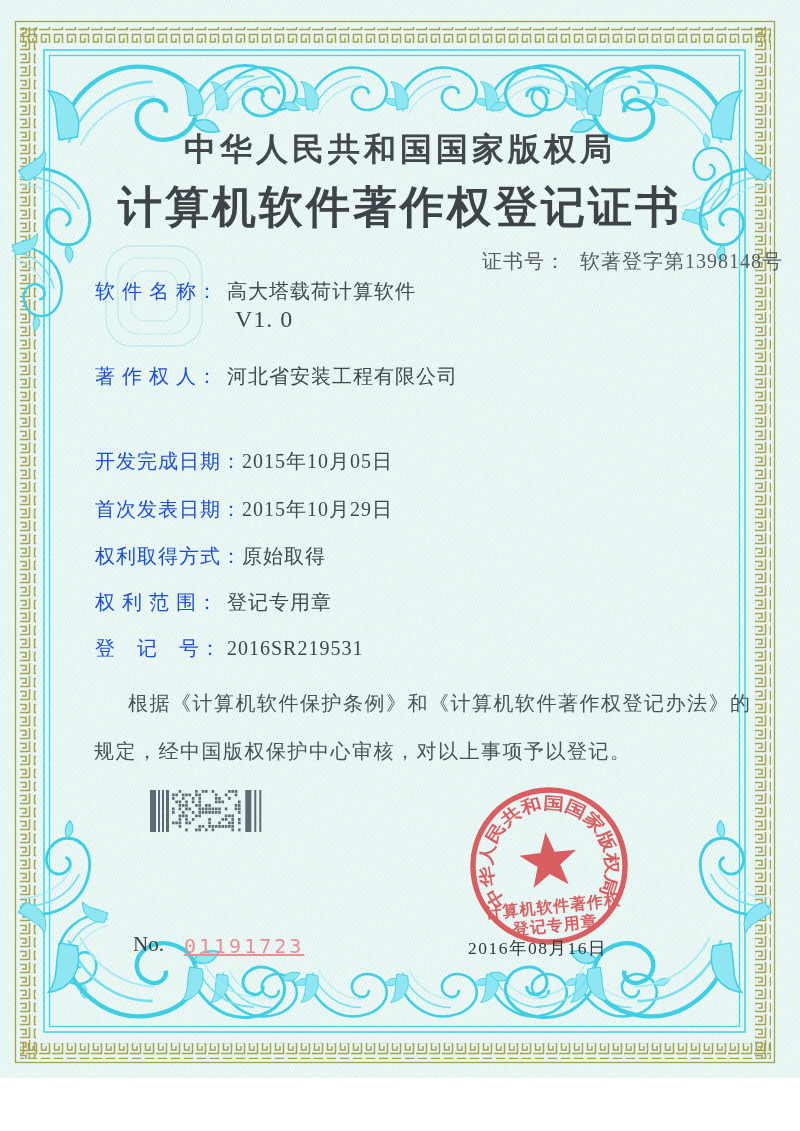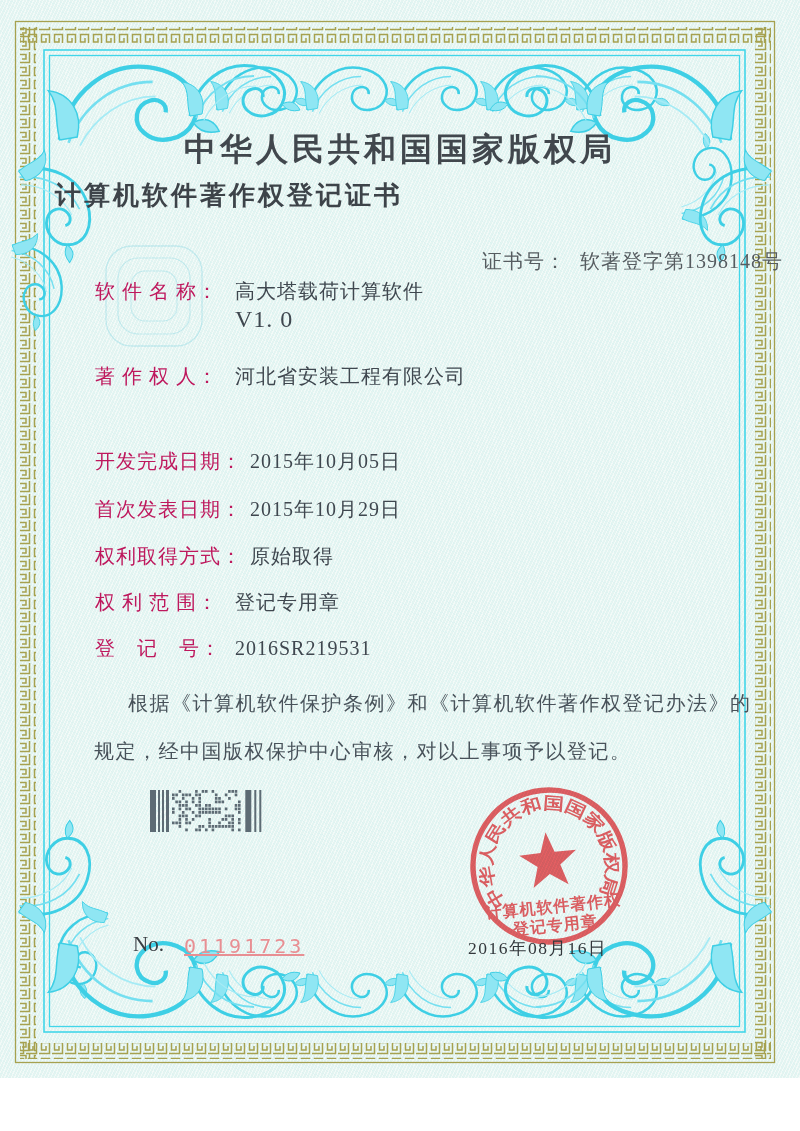--- a/index.html
+++ b/index.html
@@ -7,27 +7,27 @@
         font-family:"Liberation Serif","DejaVu Serif",serif;}
   .paper{position:absolute;left:0;top:0;width:800px;height:1078px;
          background:
            repeating-linear-gradient(115deg, rgba(255,255,255,0.45) 0 1px, rgba(120,215,230,0.05) 1px 3px),
            repeating-linear-gradient(25deg, rgba(140,225,238,0.06) 0 1px, transparent 1px 4px),
            #e9f6f2;}
   .deco{position:absolute;left:0;top:0;}
   .txt{position:absolute;white-space:nowrap;}
   .authority{left:55px;right:55px;top:128px;text-align:center;font-size:32px;font-weight:bold;
              letter-spacing:4px;color:#41474d;}
-  .cert-title{left:55px;right:55px;top:178px;text-align:left;font-size:26px;font-weight:bold;
+  .cert-title{left:55px;right:55px;top:178px;text-align:center;font-size:44px;font-weight:bold;
               letter-spacing:3px;color:#3d4349;}
   .cert-no{left:482px;top:248px;font-size:20px;color:#565c60;letter-spacing:1px;}
   .cert-no .val{margin-left:14px;}
   .row{font-size:20px;letter-spacing:1px;color:#47525c;}
-  .row .label{display:inline-block;min-width:132px;color:#be185d;}
-  .row .value{margin-left:8px;color:#3f474f;}
+  .row .label{display:inline-block;min-width:132px;color:#1d4ed8;}
+  .row .value{color:#3f474f;}
   .v2{left:235px;font-size:24px;color:#3f474f;letter-spacing:1px;}
   .stmt{font-size:20px;letter-spacing:1.5px;color:#48525a;}
   .serial-label{left:133px;top:932px;font-size:21px;color:#3a3f44;}
   .serial-number{left:184px;top:934px;font-size:20px;letter-spacing:3px;color:#e88f93;
                  font-family:"DejaVu Sans Mono","Liberation Mono",monospace;text-decoration:underline;}
   .issue-date{left:468px;top:936px;font-size:17.5px;letter-spacing:1.5px;color:#33383c;font-weight:500;}
   .seal-layer{mix-blend-mode:multiply;}
 </style>
 </head>
 <body>

